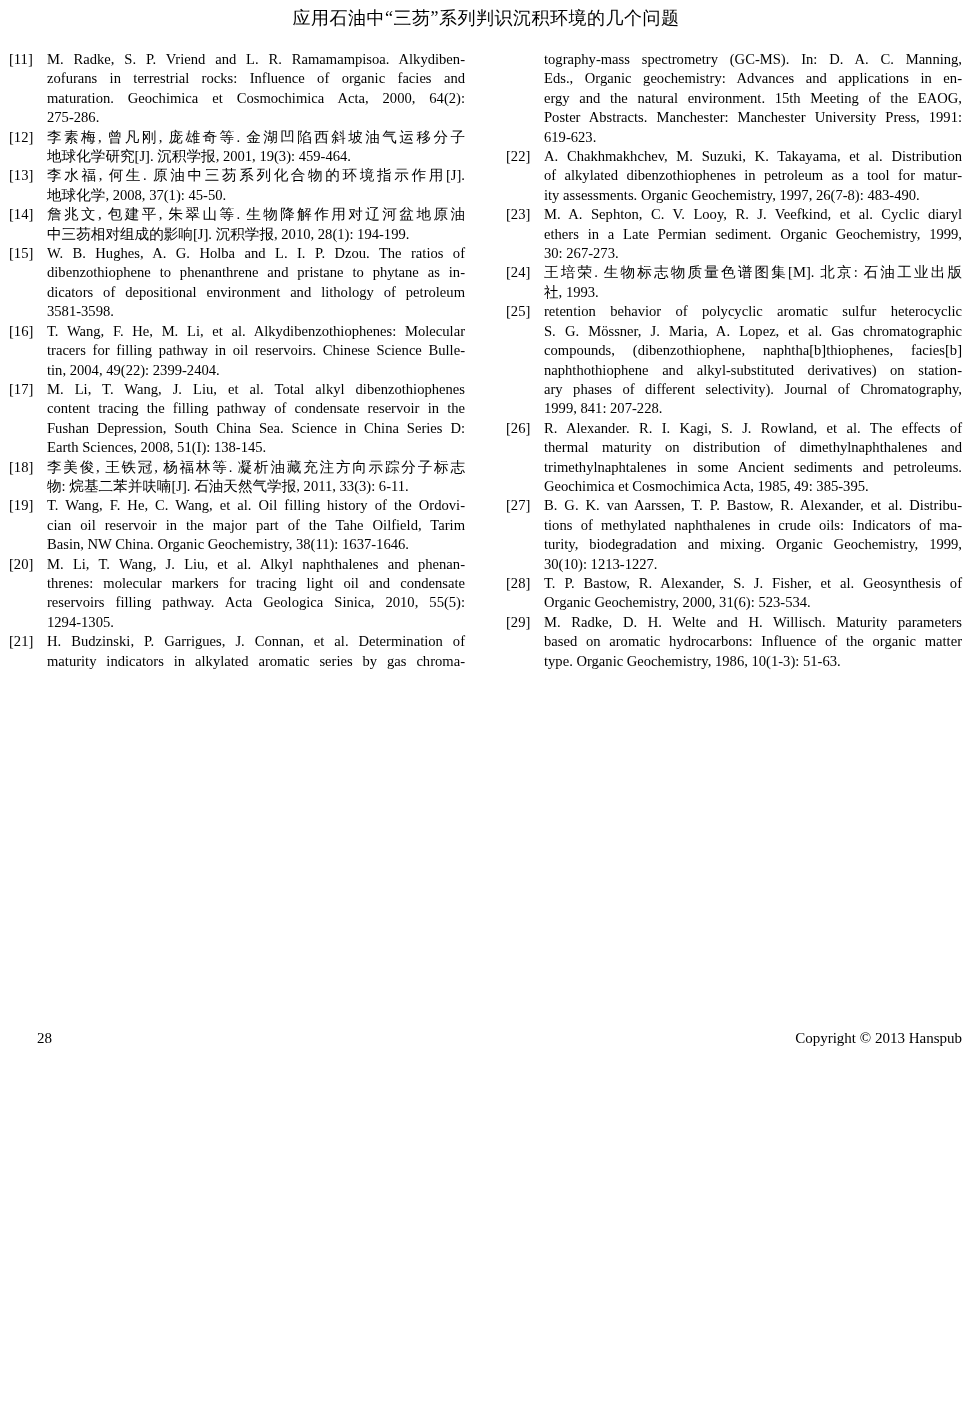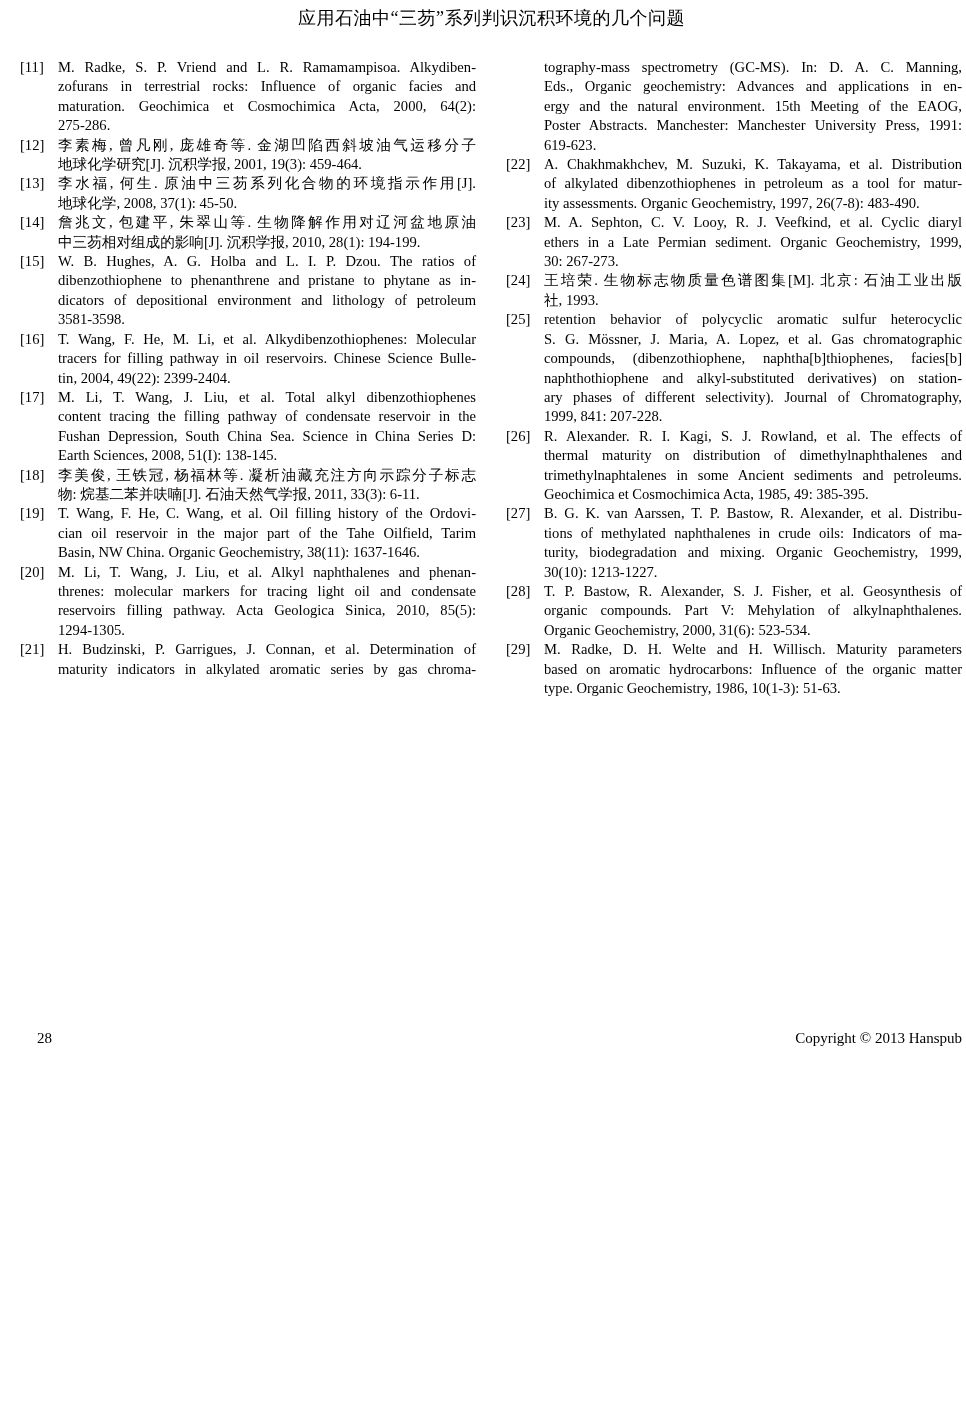--- a/index.html
+++ b/index.html
@@ -6,34 +6,34 @@
   html, body { background: #ffffff; }
   body {
     width: 966px; height: 1414px;
     font-family: "Liberation Serif", "DejaVu Serif", serif;
     color: #000000;
     position: relative;
     overflow: hidden;
   }
   .page {
     width: 966px; height: 1052px;
-    padding: 0 3px 0 20px;
+    padding: 0 3px 0 9px;
     position: relative;
   }
   .header-title {
     text-align: center;
     font-size: 18px;
     line-height: 23px;
     padding-top: 7px;
     letter-spacing: 0.5px;
   }
   .columns {
     display: flex;
-    gap: 30px;
-    margin-top: 28px;
+    gap: 41px;
+    margin-top: 20px;
   }
   .col { width: 456px; }
   .entry {
     position: relative;
     padding-left: 38px;
   }
   .ref-label {
     position: absolute;
     left: 0; top: 0;
     font-size: 14.6px;
@@ -116,21 +116,21 @@
         <div class="entry">
           <span class="ref-label">[19]</span>
           <div class="line">T. Wang, F. He, C. Wang, et al. Oil filling history of the Ordovi-</div>
           <div class="line">cian oil reservoir in the major part of the Tahe Oilfield, Tarim</div>
           <div class="line last">Basin, NW China. Organic Geochemistry, 38(11): 1637-1646.</div>
         </div>
         <div class="entry">
           <span class="ref-label">[20]</span>
           <div class="line">M. Li, T. Wang, J. Liu, et al. Alkyl naphthalenes and phenan-</div>
           <div class="line">threnes: molecular markers for tracing light oil and condensate</div>
-          <div class="line">reservoirs filling pathway. Acta Geologica Sinica, 2010, 85(5):</div>
+          <div class="line">reservoirs filling pathway. Acta Geologica Sinica, 2010, 55(5):</div>
           <div class="line last">1294-1305.</div>
         </div>
         <div class="entry">
           <span class="ref-label">[21]</span>
           <div class="line">H. Budzinski, P. Garrigues, J. Connan, et al. Determination of</div>
           <div class="line">maturity indicators in alkylated aromatic series by gas chroma-</div>
         </div>
       </div>
     <div class="col">
         <div class="entry">
@@ -177,21 +177,20 @@
         <div class="entry">
           <span class="ref-label">[27]</span>
           <div class="line">B. G. K. van Aarssen, T. P. Bastow, R. Alexander, et al. Distribu-</div>
           <div class="line">tions of methylated naphthalenes in crude oils: Indicators of ma-</div>
           <div class="line">turity, biodegradation and mixing. Organic Geochemistry, 1999,</div>
           <div class="line last">30(10): 1213-1227.</div>
         </div>
         <div class="entry">
           <span class="ref-label">[28]</span>
           <div class="line">T. P. Bastow, R. Alexander, S. J. Fisher, et al. Geosynthesis of</div>
-          <div class="line">organic compounds. Part V: Mehylation of alkylnaphthalenes.</div>
           <div class="line last">Organic Geochemistry, 2000, 31(6): 523-534.</div>
         </div>
         <div class="entry">
           <span class="ref-label">[29]</span>
           <div class="line">M. Radke, D. H. Welte and H. Willisch. Maturity parameters</div>
           <div class="line">based on aromatic hydrocarbons: Influence of the organic matter</div>
           <div class="line last">type. Organic Geochemistry, 1986, 10(1-3): 51-63.</div>
         </div>
       </div>
   </div>

